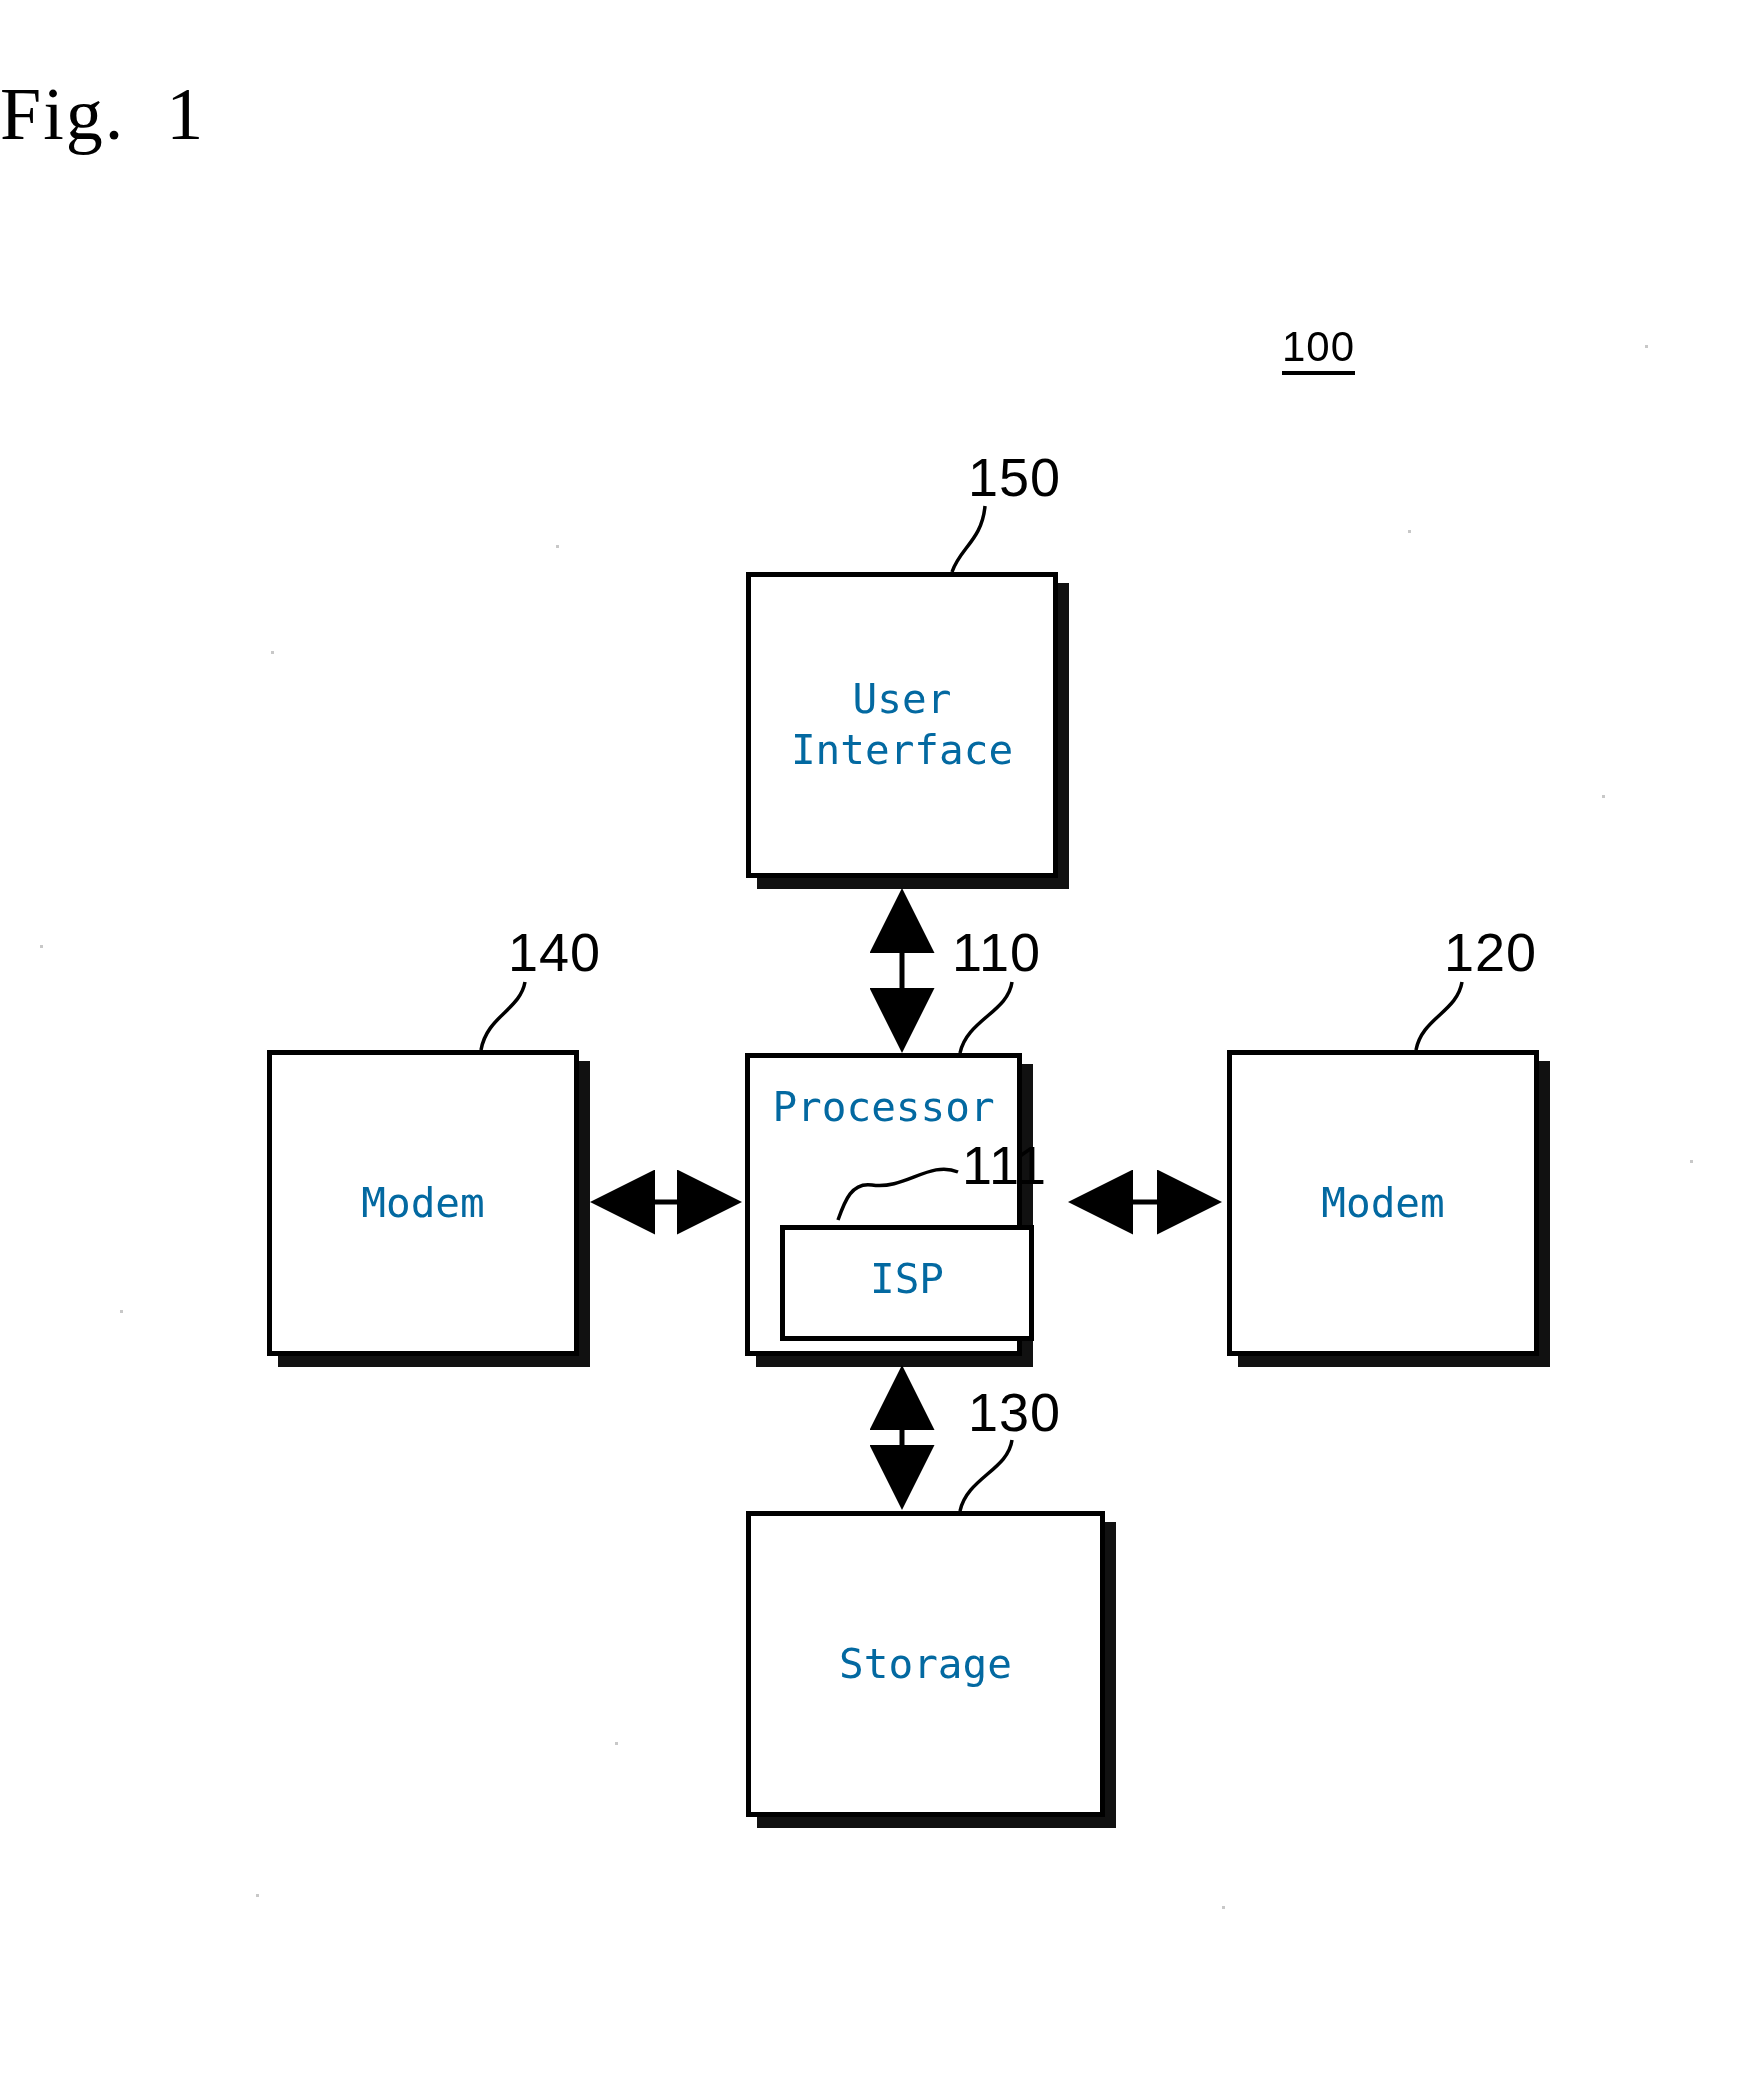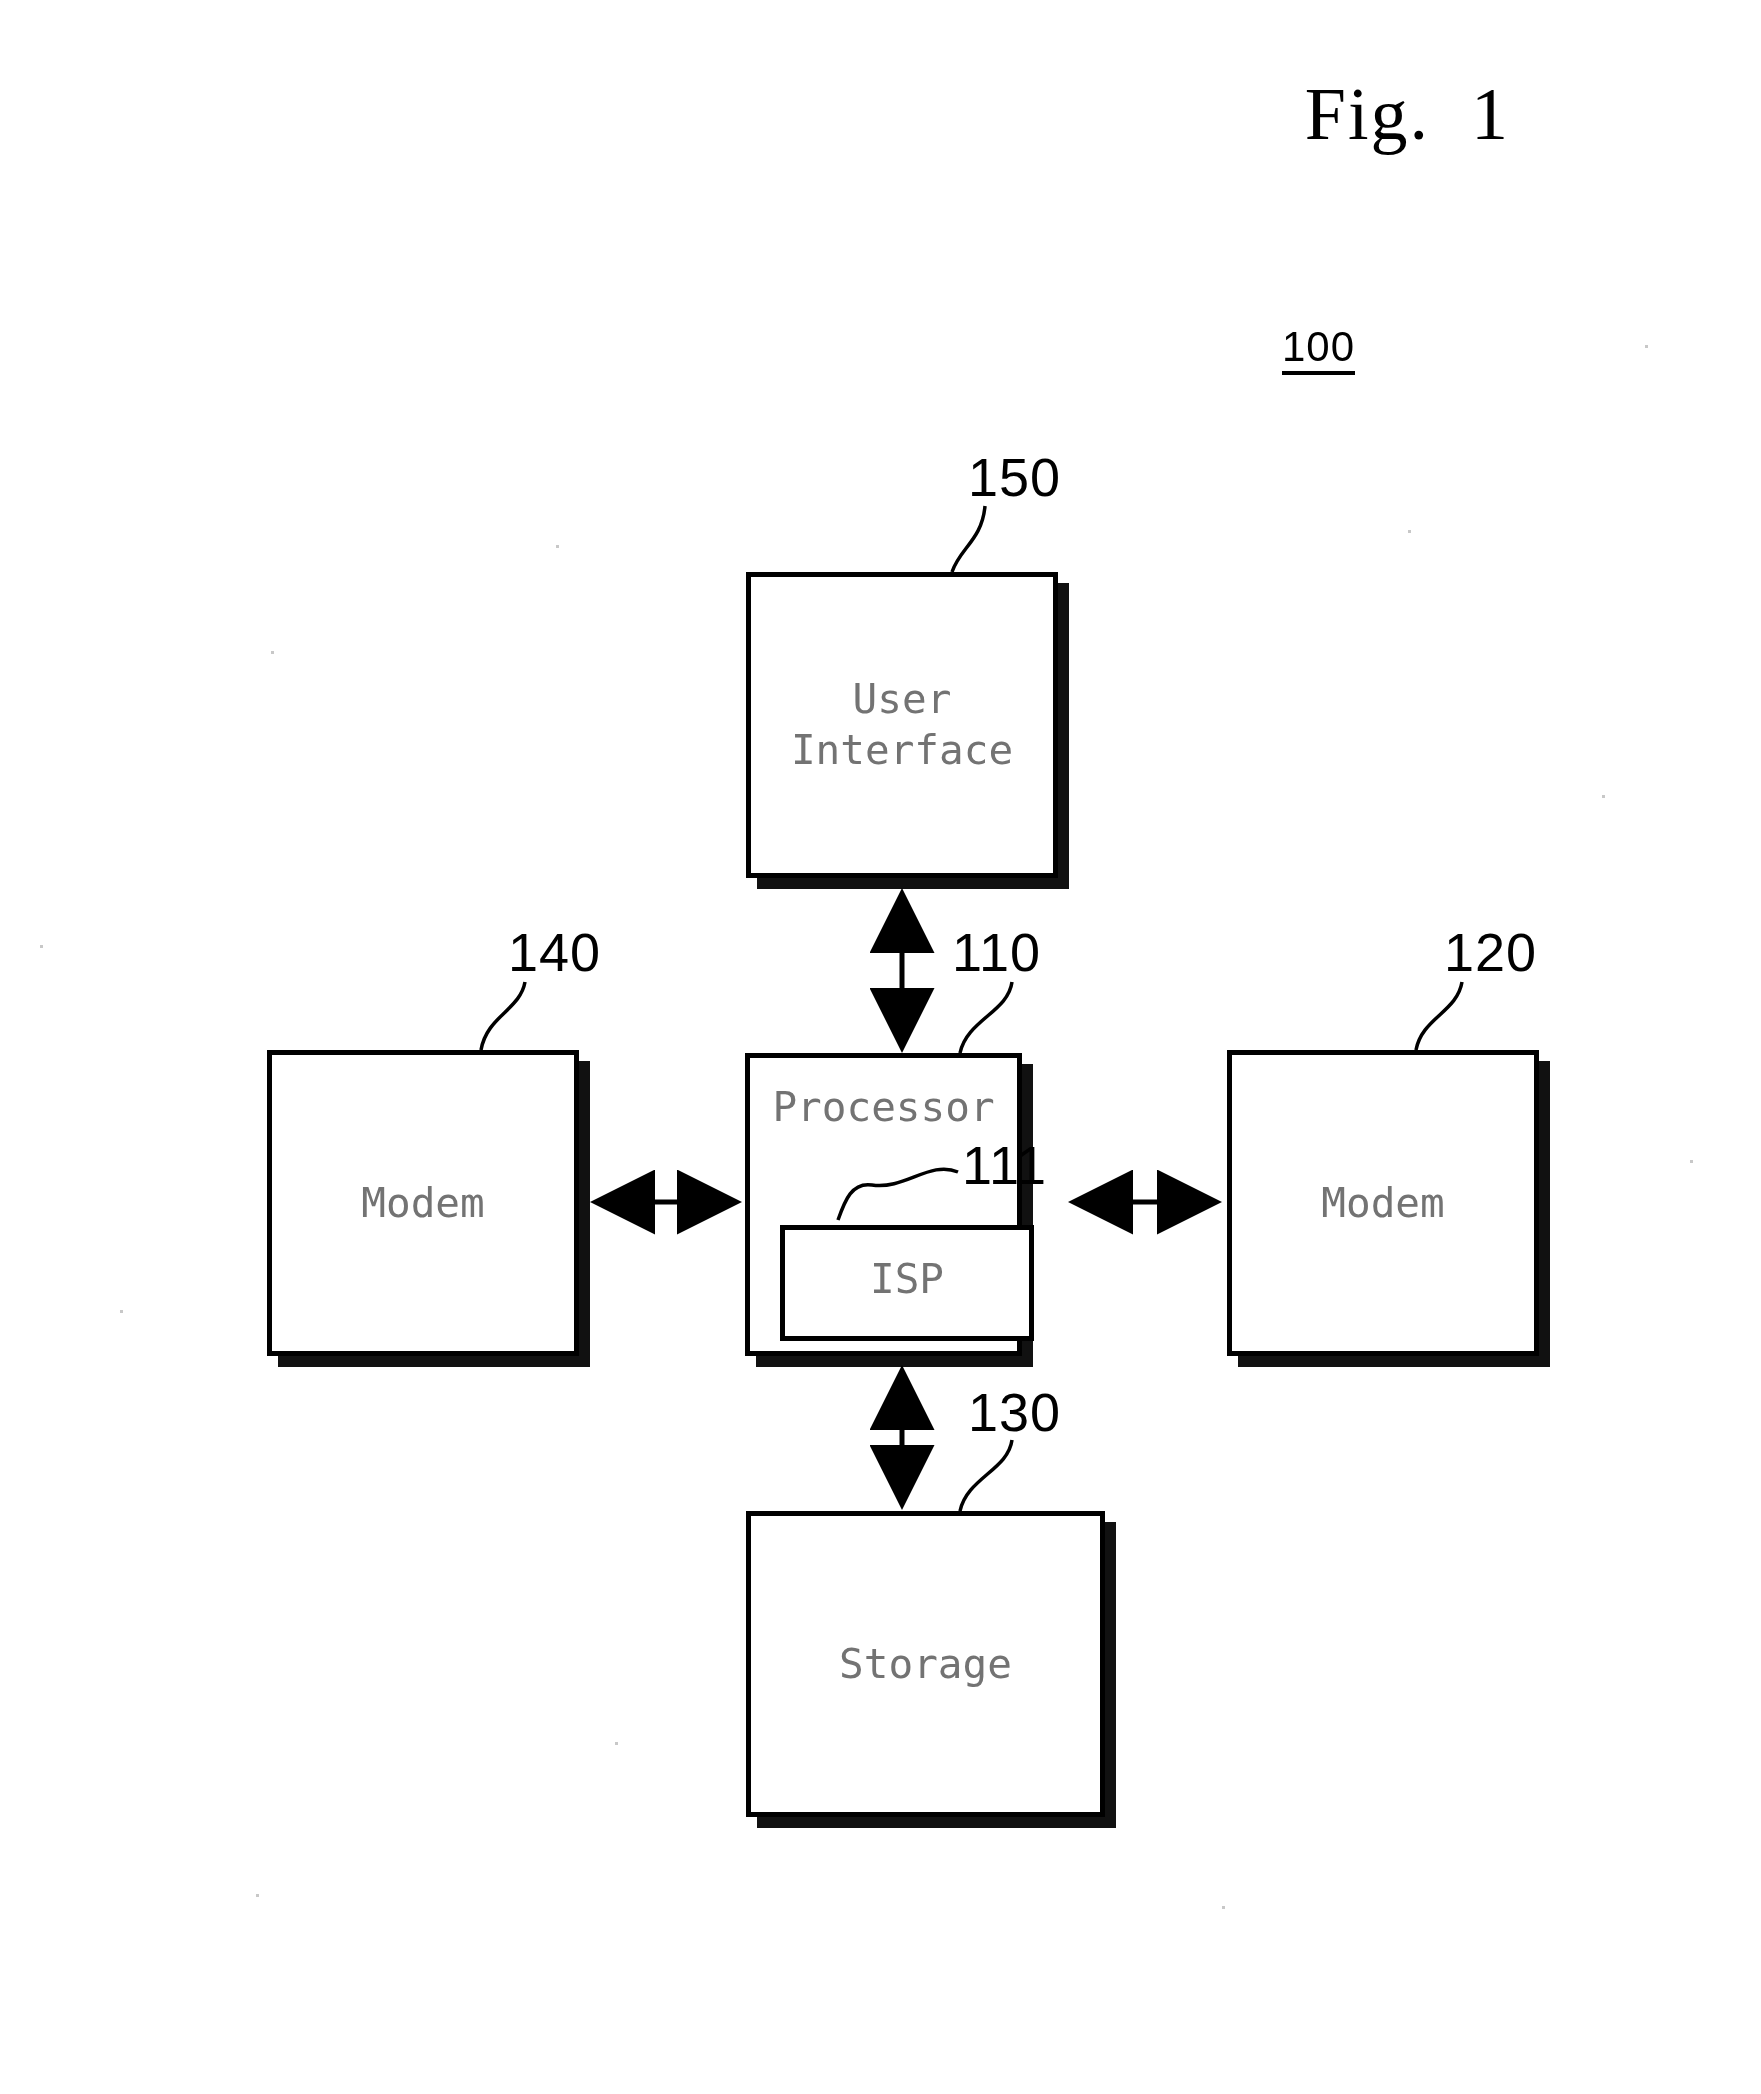--- a/index.html
+++ b/index.html
@@ -22,27 +22,26 @@
     width: 1761px;
     height: 2094px;
   }
 
   
   .fig-title {
     position: absolute;
     left: 0;
     top: 72px;
     width: 1494px;
-    text-align: right;
+    text-align: left;
     font-family: "Liberation Serif", serif;
     font-size: 74px;
     letter-spacing: 2px;
     font-weight: 400;
     white-space: pre;
-    padding-left: 16px;
   }
 
   
   .fig-number-100 {
     position: absolute;
     left: 1282px;
     top: 325px;
     font-family: "Liberation Sans", sans-serif;
     font-size: 42px;
     letter-spacing: 1px;
@@ -63,21 +62,21 @@
     justify-content: center;
     z-index: 3;
   }
   .block-label {
     font-family: "DejaVu Sans Mono", monospace;
     font-size: 41px;
     line-height: 51px;
     letter-spacing: 0px;
     text-align: center;
     white-space: pre-line;
-    color: #737373;
+    color: #0369a1;
     font-weight: 400;
   }
 
   
   #block-processor {
     display: block;
     padding: 0;
   }
   #block-processor .block-label {
     position: absolute;

